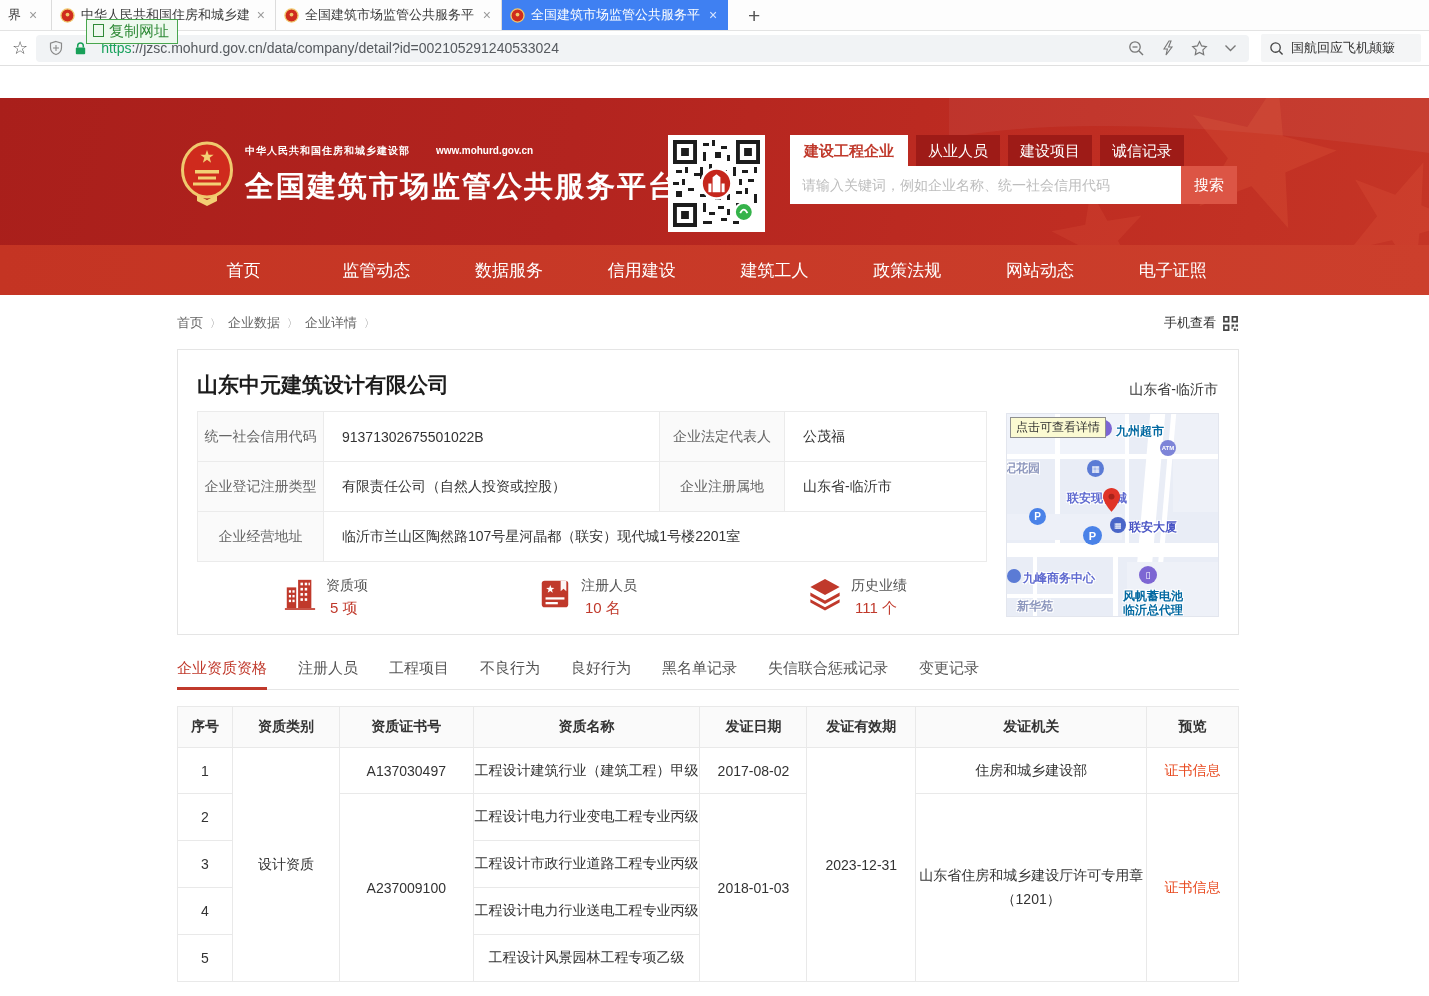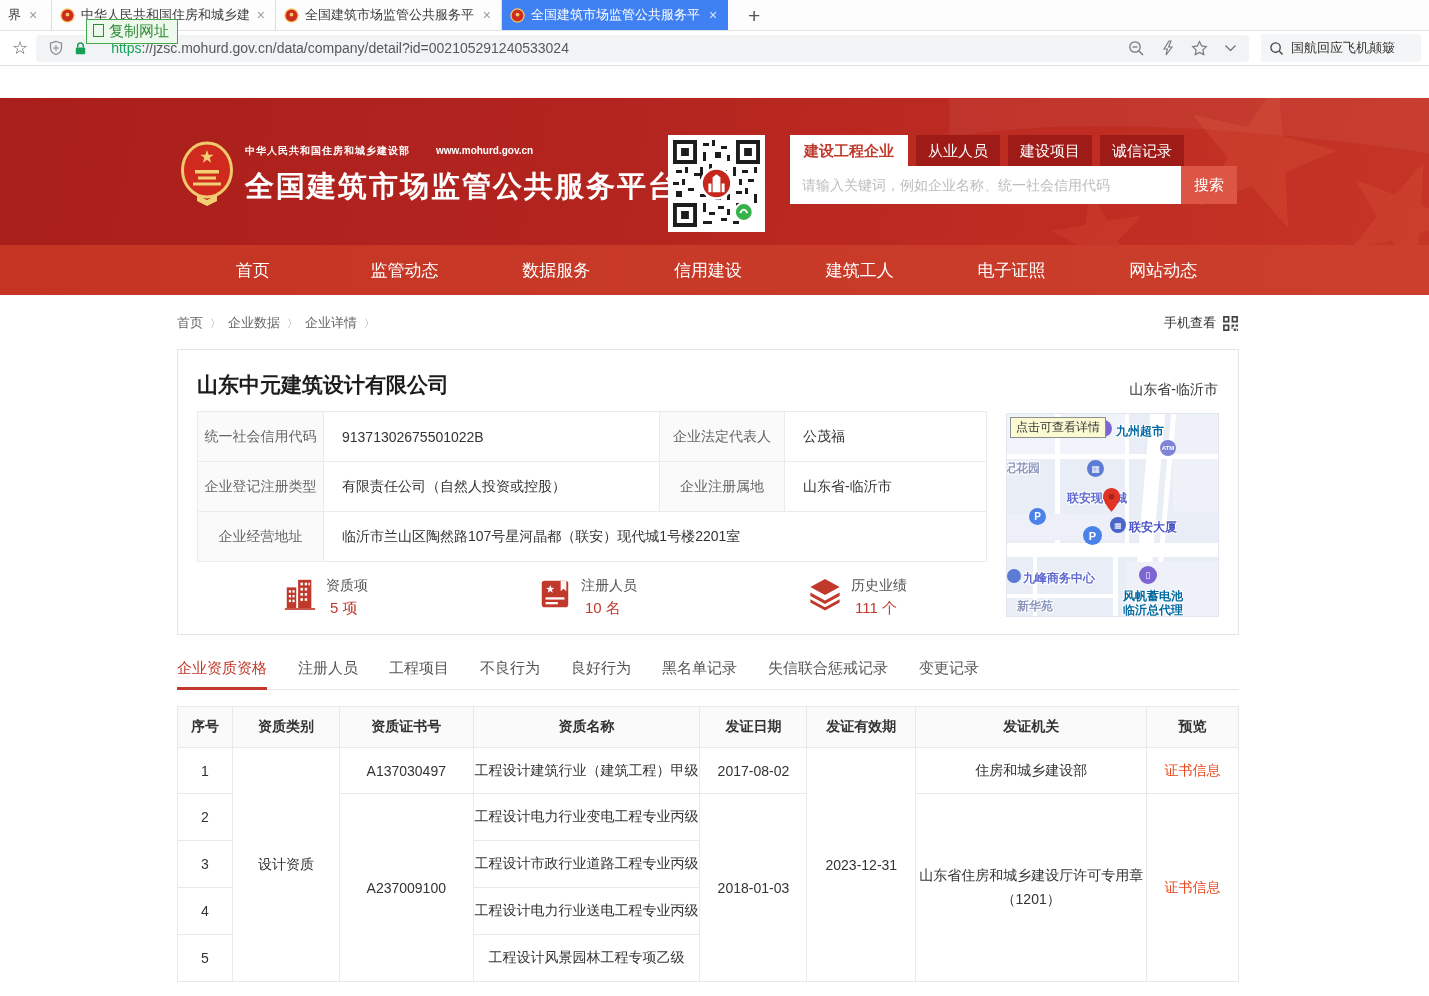--- a/index.html
+++ b/index.html
@@ -19,21 +19,21 @@
   .btab.active { background:#3f80f2; color:#fff; border-right:none; width:226px; }
   .btab.active .x { color:#d9e6ff; }
   .favicon { width:15px; height:15px; flex:0 0 auto; }
   .newtab { align-self:center; margin-left:14px; font-size:21px; color:#555; line-height:1; padding:0 6px; }
 
   .urlbar { height:35px; background:#fff; border-bottom:1px solid #e0e0e0;
     display:flex; align-items:center; padding:0 8px; }
   .fav-star { font-size:18px; color:#555; margin:0 8px 0 4px; }
   .urlfield { flex:1; height:27px; background:#f1f3f5; border-radius:4px;
     display:flex; align-items:center; padding:0 12px; position:relative; }
-  .urltext { font-size:14px; margin-left:23px; color:#55595e; }
+  .urltext { font-size:14px; margin-left:13px; color:#55595e; }
   .urltext .scheme { color:#17a15b; }
   .field-icons { position:absolute; right:12px; display:flex; align-items:center; gap:16px; color:#666; }
   .newsbox { width:160px; height:28px; background:#f4f5f6; margin-left:12px; border-radius:2px;
     display:flex; align-items:center; gap:7px; padding:0 8px; font-size:13px; color:#333; }
 
   .copy-tip { position:absolute; left:86px; top:19px; z-index:50; display:flex; align-items:center;
     gap:5px; background:#eef9ee; border:1px solid #48a64d; padding:2px 8px; font-size:15px; color:#2f8a36; }
   .copy-ic { width:9px; height:11px; border:1px solid #2f8a36; background:#fff; position:relative; }
   .copy-ic::after { content:""; position:absolute; left:-3px; top:-3px; width:9px; height:11px;
     border:1px solid #2f8a36; background:#eef9ee; }
@@ -243,22 +243,23 @@
   </div>
 </div>
 
 <div class="navbar">
   <div class="nav-inner">
     <div class="nav-item">首页</div>
     <div class="nav-item">监管动态</div>
     <div class="nav-item">数据服务</div>
     <div class="nav-item">信用建设</div>
     <div class="nav-item">建筑工人</div>
+    <div class="nav-item">政策法规</div>
+    <div class="nav-item">网站动态</div>
     <div class="nav-item">电子证照</div>
-    <div class="nav-item">网站动态</div>
   </div>
 </div>
 
 <div class="content">
   <div class="crumbrow">
     <span>首页</span>
     <span class="sep">〉</span>
     <span>企业数据</span>
     <span class="sep">〉</span>
     <span>企业详情</span>

